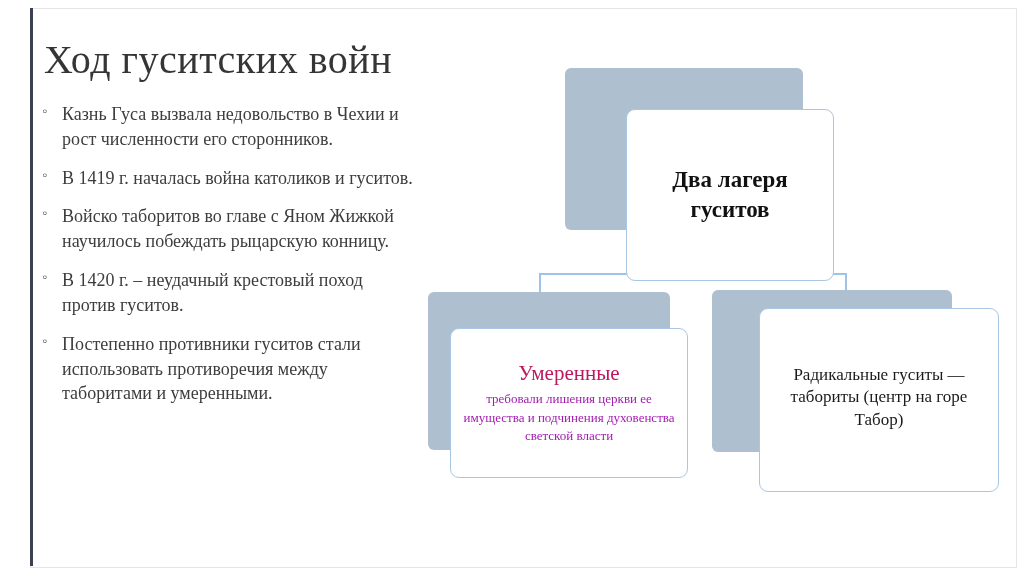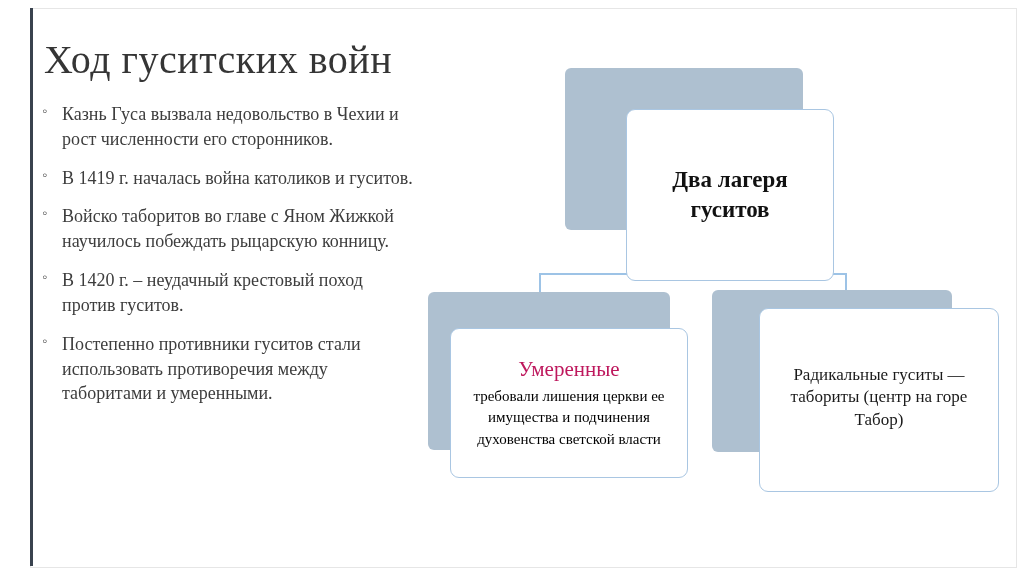--- a/index.html
+++ b/index.html
@@ -115,23 +115,23 @@
     color: #be185d;
     margin-bottom: 4px;
   }
   .child-title-small {
     font-size: 17px;
     line-height: 1.3;
     color: #1a1a1a;
     margin-bottom: 5px;
   }
   .child-body {
-    font-size: 15px;
+    font-size: 13px;
     line-height: 1.42;
-    color: #000000;
+    color: #a21caf;
   }
   .conn-v-root { left: 698px; top: 235px; width: 2px; height: 39px; }
   .conn-h      { left: 539px; top: 273px; width: 308px; height: 2px; }
   .conn-v-left { left: 539px; top: 273px; width: 2px; height: 42px; }
   .conn-v-right{ left: 845px; top: 273px; width: 2px; height: 42px; }
 </style>
 </head>
 <body>
 
 <div class="slide">

